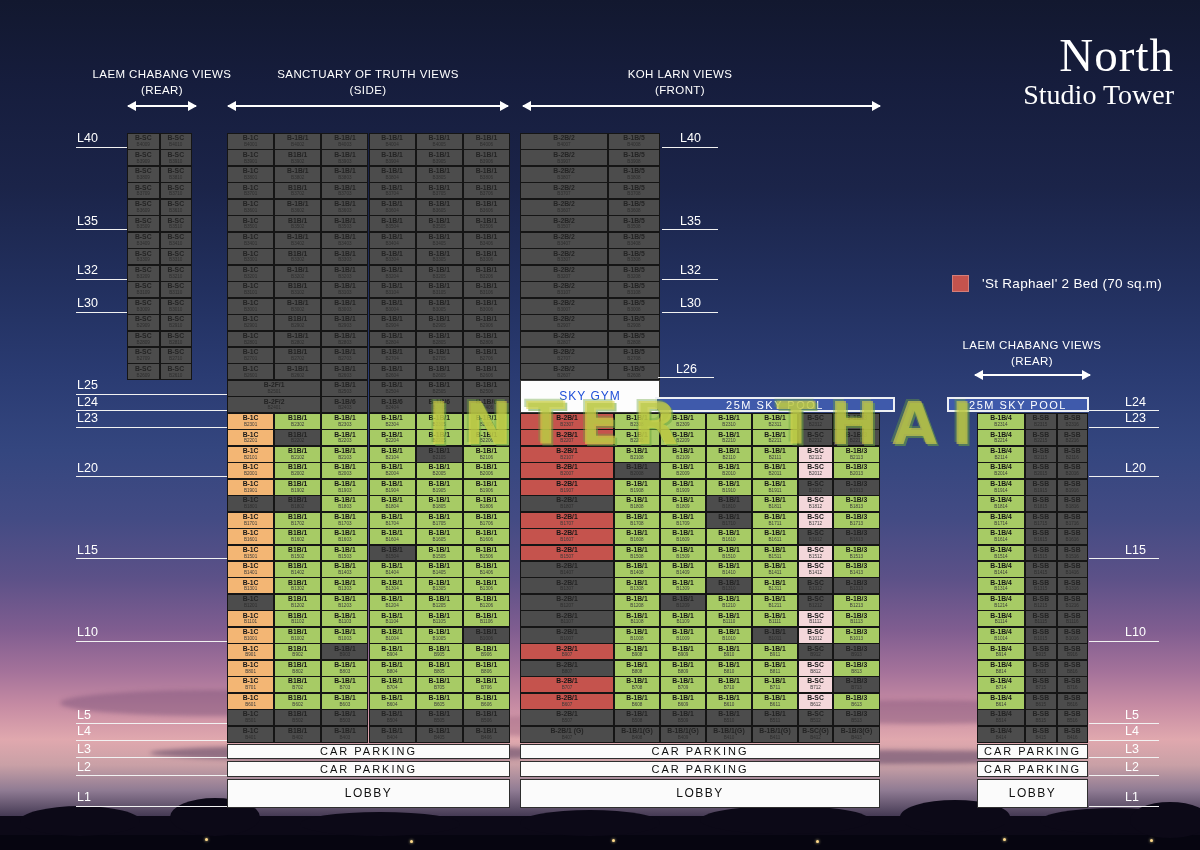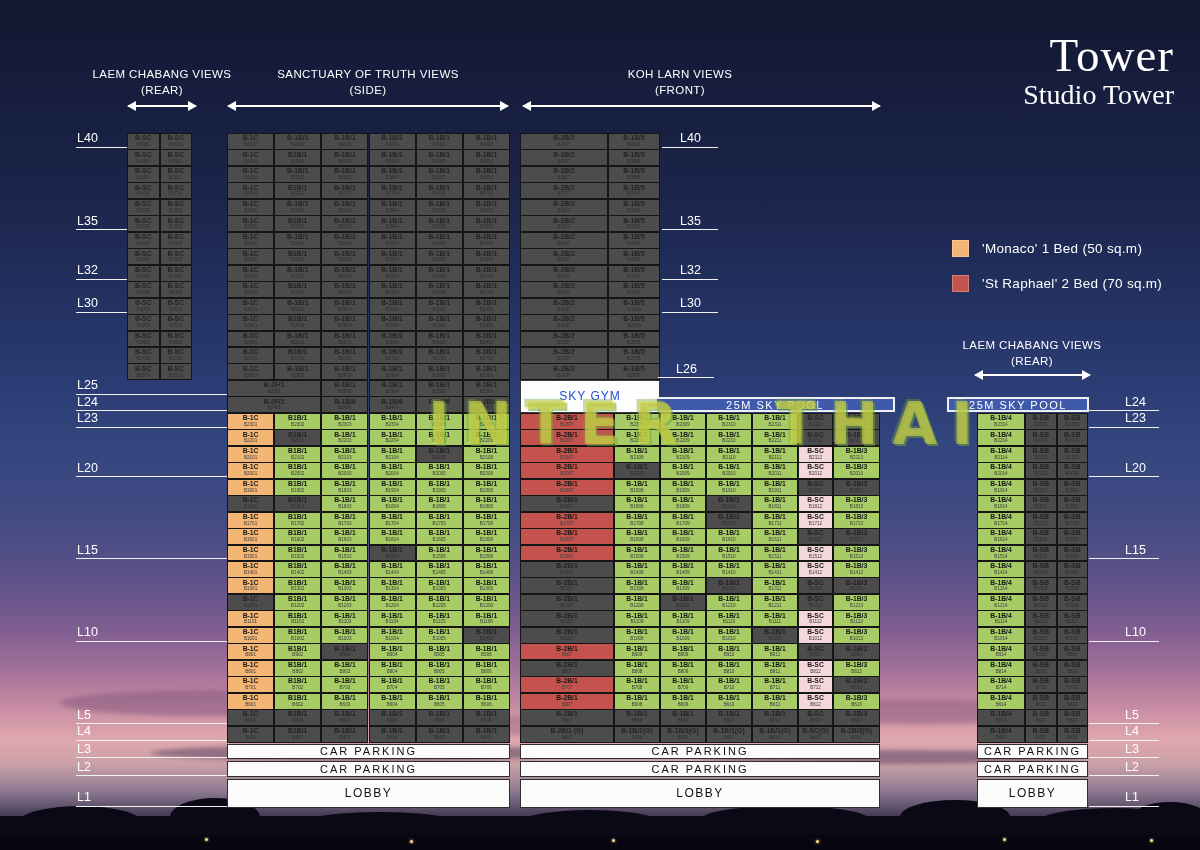--- a/index.html
+++ b/index.html
@@ -83,21 +83,21 @@
   <div class="vh" style="left:580px;top:66px;width:200px;">
     <div>KOH LARN VIEWS</div>
     <div>(FRONT)</div>
   </div>
   <div class="vh" style="left:932px;top:337px;width:200px;">
     <div>LAEM CHABANG  VIEWS</div>
     <div>(REAR)</div>
   </div>
 
   <div class="title">
-    <div class="t1">Tower</div>
+    <div class="t1">North</div>
     <div class="t2">Studio Tower</div>
   </div>
 
   <div class="wm">INTER THAI</div>
 <div class="cell st-s" title="B-SC B4009 (sold)" style="left: 127px; top: 133px; width: 32.5px; height: 16.96px;">
       <div class="ct">B-SC</div>
       <div class="cu">B4009</div>
     </div>
     <div class="cell st-s" title="B-SC B4010 (sold)" style="left: 159.5px; top: 133px; width: 32.5px; height: 16.96px;">
       <div class="ct">B-SC</div>
@@ -2144,24 +2144,20 @@
       <div class="fline"></div>
     </div>
     <div class="flabel rpos" style="left: 1089px; top: 791px; width: 70px;">
       <span class="ftext">L1</span>
       <div class="fline"></div>
     </div>
     <div class="arrow" style="left: 128px; top: 105px; width: 68px; height: 2px;"></div>
     <div class="arrow" style="left: 228px; top: 105px; width: 280px; height: 2px;"></div>
     <div class="arrow" style="left: 523px; top: 105px; width: 357px; height: 2px;"></div>
     <div class="arrow" style="left: 975px; top: 374px; width: 115px; height: 2px;"></div>
-    <div class="lg-item" style="left: 952px; top: 238px; width: 240px; height: 20px;">
-      <span class="lg-sw" style="background:#f3b674"></span>
-      <span class="lg-tx">'Monaco'  1 Bed (50 sq.m)</span>
-    </div>
     <div class="lg-item" style="left: 952px; top: 273px; width: 240px; height: 20px;">
       <span class="lg-sw" style="background:#c5534d"></span>
       <span class="lg-tx">'St Raphael'  2 Bed (70 sq.m)</span>
     </div>
     <div class="cloud" style="left: 60px; top: 690px; width: 300px; height: 26px; background: rgba(120, 80, 120, 0.45);"></div>
     <div class="cloud" style="left: 420px; top: 715px; width: 360px; height: 22px; background: rgba(150, 95, 125, 0.4);"></div>
     <div class="cloud" style="left: 760px; top: 700px; width: 320px; height: 24px; background: rgba(125, 82, 118, 0.42);"></div>
     <div class="cloud" style="left: 150px; top: 745px; width: 420px; height: 16px; background: rgba(80, 58, 92, 0.5);"></div>
     <div class="cloud" style="left: 700px; top: 750px; width: 380px; height: 14px; background: rgba(84, 60, 95, 0.5);"></div>
     <div class="tree" style="left: 20px; top: 806px; width: 120px; height: 30px;"></div>

